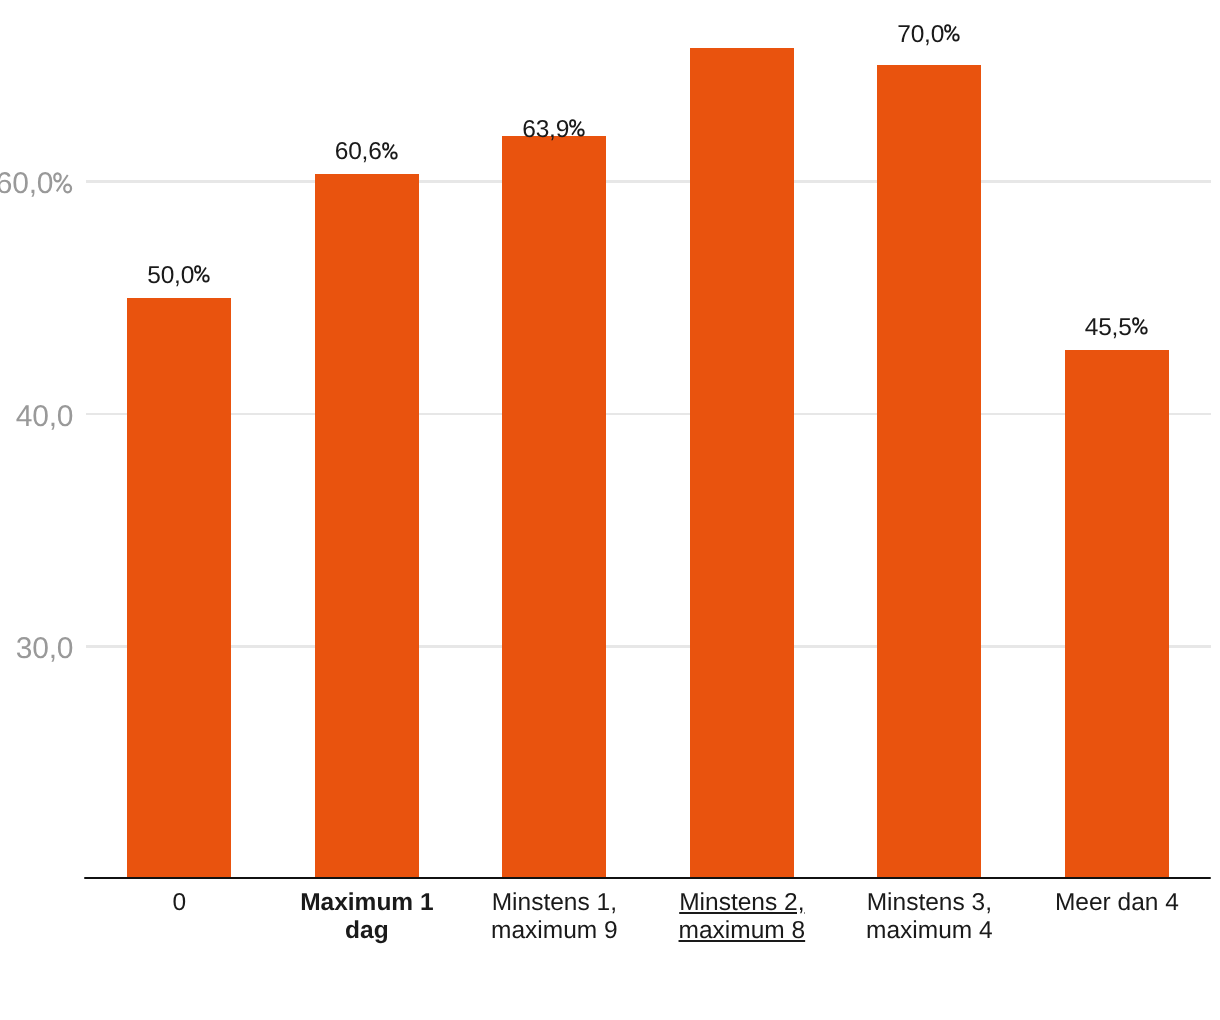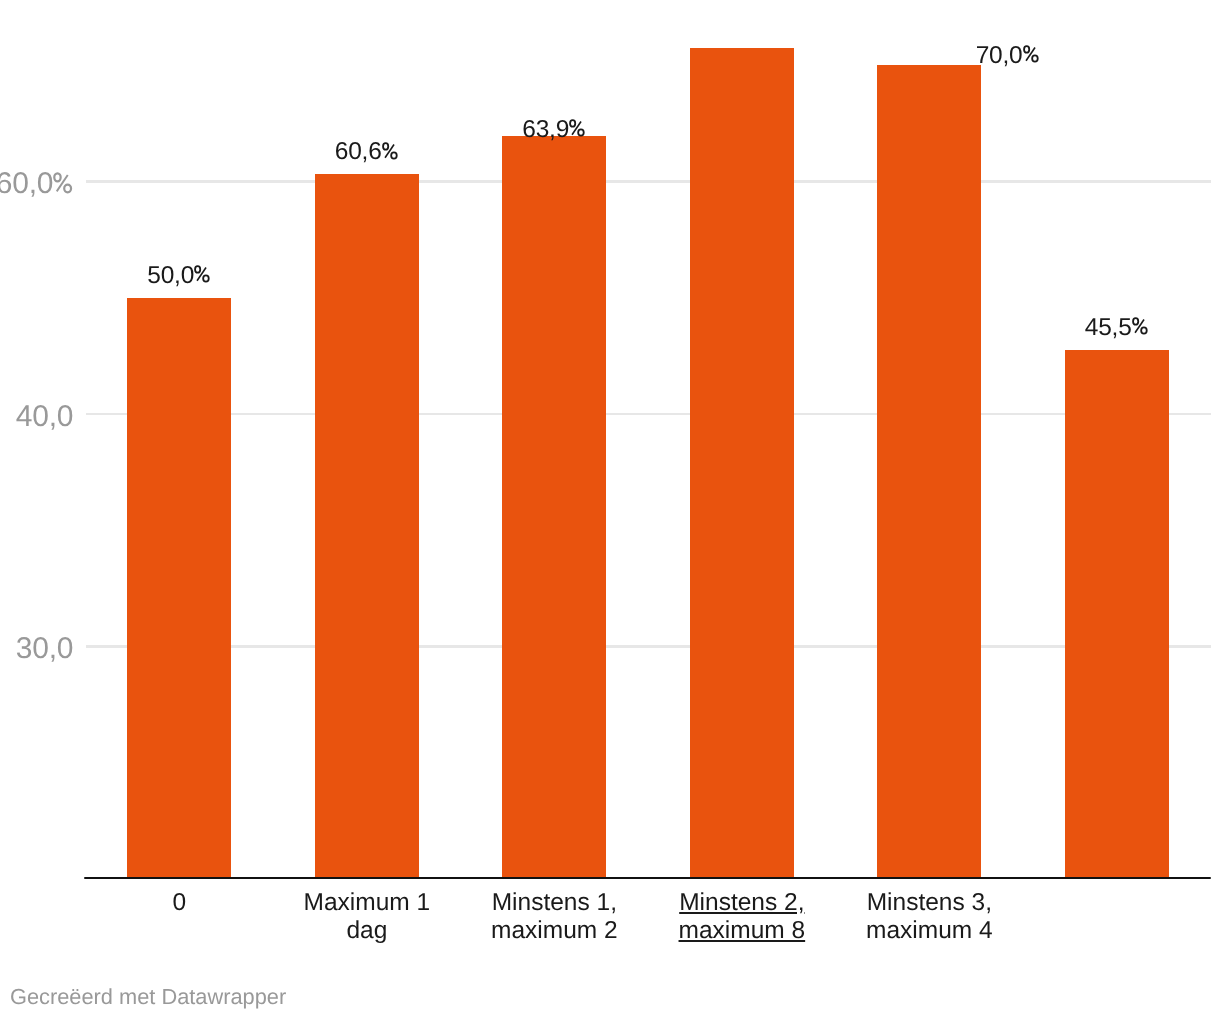--- a/index.html
+++ b/index.html
@@ -57,34 +57,34 @@
     <div class="vlabel" style="left: 256.35px; width: 220px; top: 140.243px;">60,6<svg class="pct" viewBox="0 0 667 740" aria-label="%">
           <ellipse cx="149" cy="179" rx="106" ry="133" stroke-width="74"></ellipse>
           <ellipse cx="488" cy="551" rx="114" ry="128" stroke-width="74"></ellipse>
           <path d="M124 646 L492 100" stroke-width="65" stroke-linecap="butt"></path>
         </svg></div>
     <div class="vlabel" style="left: 443.85px; width: 220px; top: 101.871px; margin-top: 16px;">63,9<svg class="pct" viewBox="0 0 667 740" aria-label="%">
           <ellipse cx="149" cy="179" rx="106" ry="133" stroke-width="74"></ellipse>
           <ellipse cx="488" cy="551" rx="114" ry="128" stroke-width="74"></ellipse>
           <path d="M124 646 L492 100" stroke-width="65" stroke-linecap="butt"></path>
         </svg></div>
-    <div class="vlabel" style="left: 818.85px; width: 220px; top: 44px; text-align: right;">70,0<svg class="pct" viewBox="0 0 667 740" aria-label="%">
+    <div class="vlabel" style="left: 818.85px; width: 220px; top: 23px;">70,0<svg class="pct" viewBox="0 0 667 740" aria-label="%">
           <ellipse cx="149" cy="179" rx="106" ry="133" stroke-width="74"></ellipse>
           <ellipse cx="488" cy="551" rx="114" ry="128" stroke-width="74"></ellipse>
           <path d="M124 646 L492 100" stroke-width="65" stroke-linecap="butt"></path>
         </svg></div>
     <div class="vlabel" style="left: 1006.35px; width: 220px; top: 315.826px;">45,5<svg class="pct" viewBox="0 0 667 740" aria-label="%">
           <ellipse cx="149" cy="179" rx="106" ry="133" stroke-width="74"></ellipse>
           <ellipse cx="488" cy="551" rx="114" ry="128" stroke-width="74"></ellipse>
           <path d="M124 646 L492 100" stroke-width="65" stroke-linecap="butt"></path>
         </svg></div>
 
     <div class="xlabel" style="left: 85.6px; width: 187.5px; top: 889.2px;"><span>0</span></div>
-    <div class="xlabel" style="left: 273.1px; width: 187.5px; top: 889.2px;"><span>Maximum 1</span><br><span>dag</span></div>
-    <div class="xlabel" style="left: 460.6px; width: 187.5px; top: 889.2px;"><span>Minstens 1,</span><br><span>maximum 2</span></div>
+    <div class="xlabel" style="left: 273.1px; width: 187.5px; top: 889.2px; font-weight: bold;"><span>Maximum 1</span><br><span>dag</span></div>
+    <div class="xlabel" style="left: 460.6px; width: 187.5px; top: 889.2px;"><span>Minstens 1,</span><br><span>maximum 9</span></div>
     <div class="xlabel" style="left: 648.1px; width: 187.5px; top: 889.2px; text-decoration: underline;"><span>Minstens 2,</span><br><span>maximum 8</span></div>
     <div class="xlabel" style="left: 835.6px; width: 187.5px; top: 889.2px;"><span>Minstens 3,</span><br><span>maximum 4</span></div>
+    <div class="xlabel" style="left: 1023.1px; width: 187.5px; top: 889.2px;"><span>Meer dan 4</span></div>
 
     <div class="axisline" style="left: 84px; top: 876.75px; width: 1127.1px; background: rgb(17, 17, 17);"></div>
   </div>
 
-  <div class="credit">Gecreëerd met Datawrapper</div>
 </div>
 
 </body></html>

